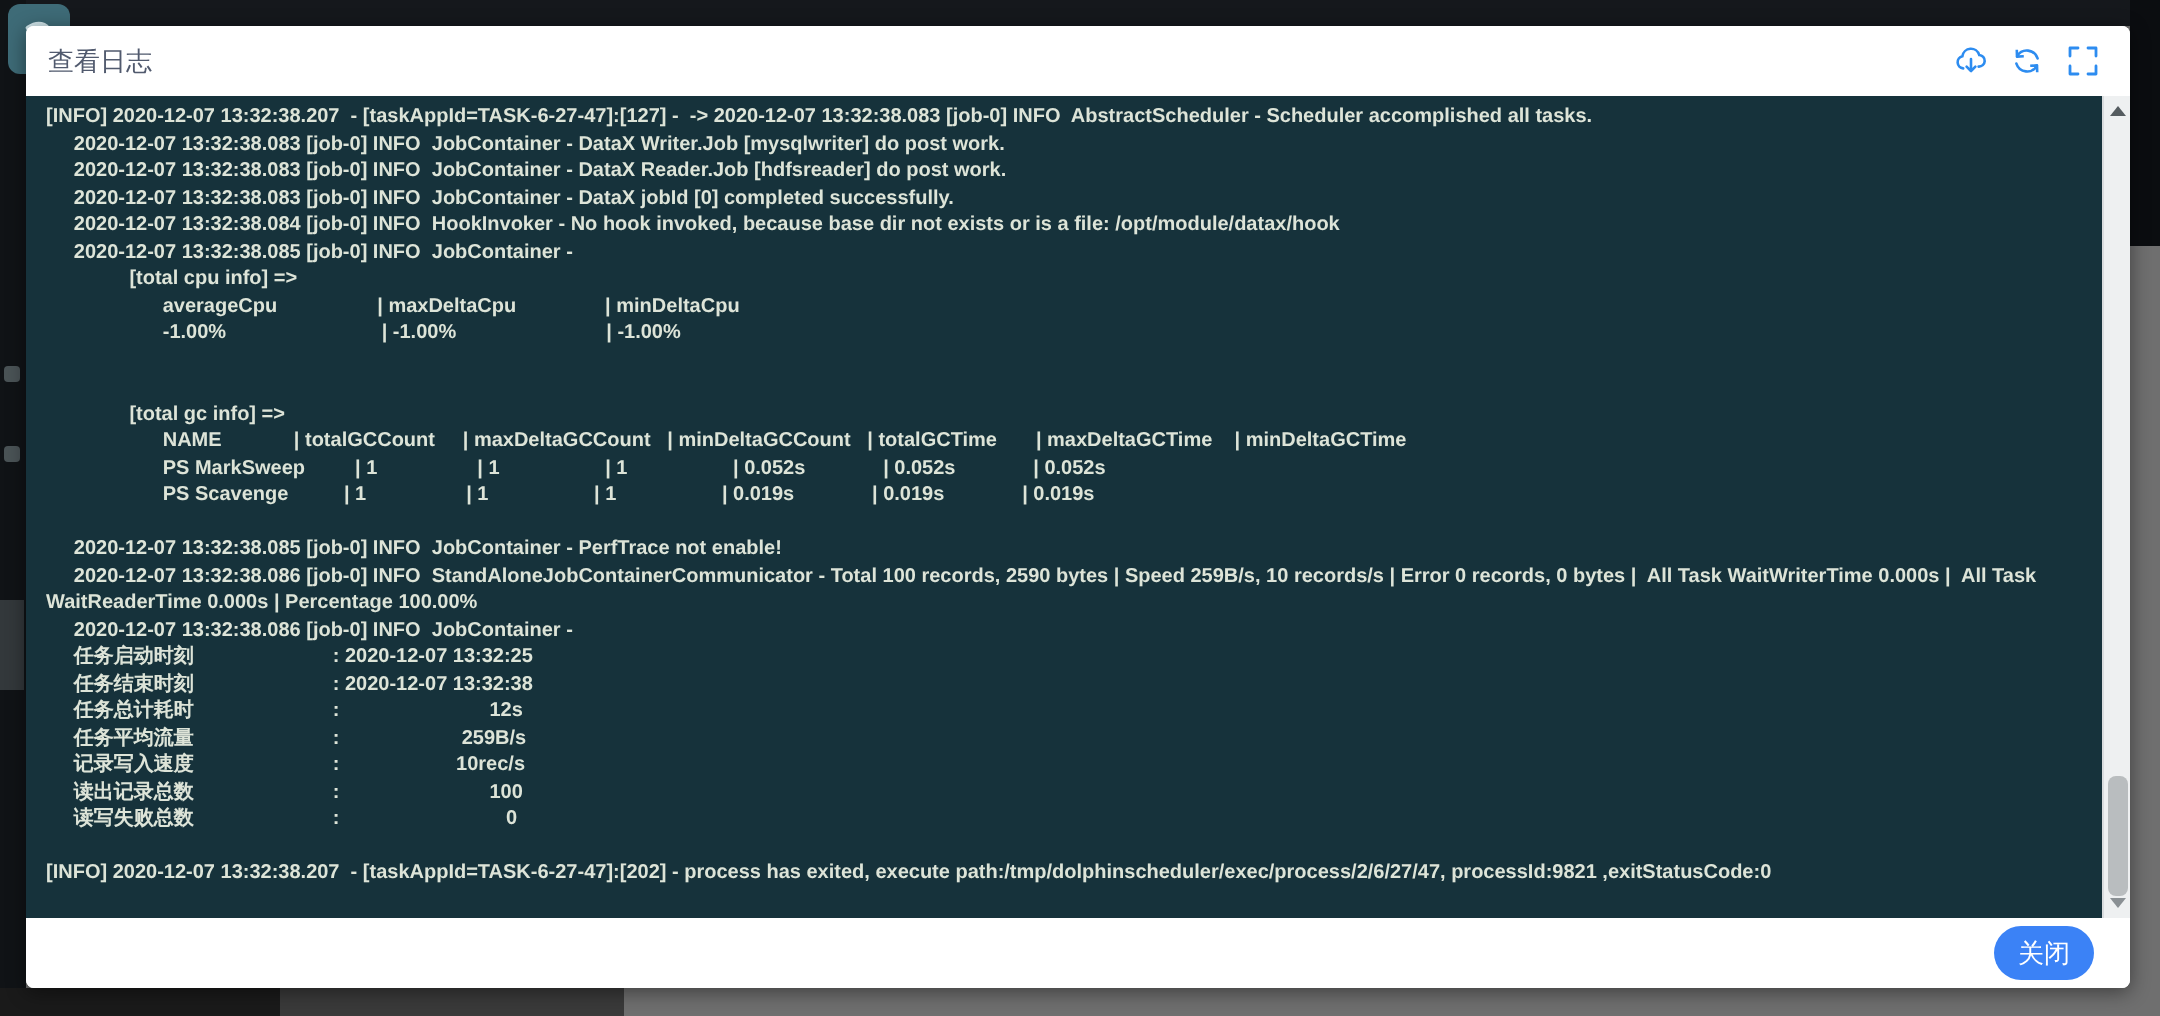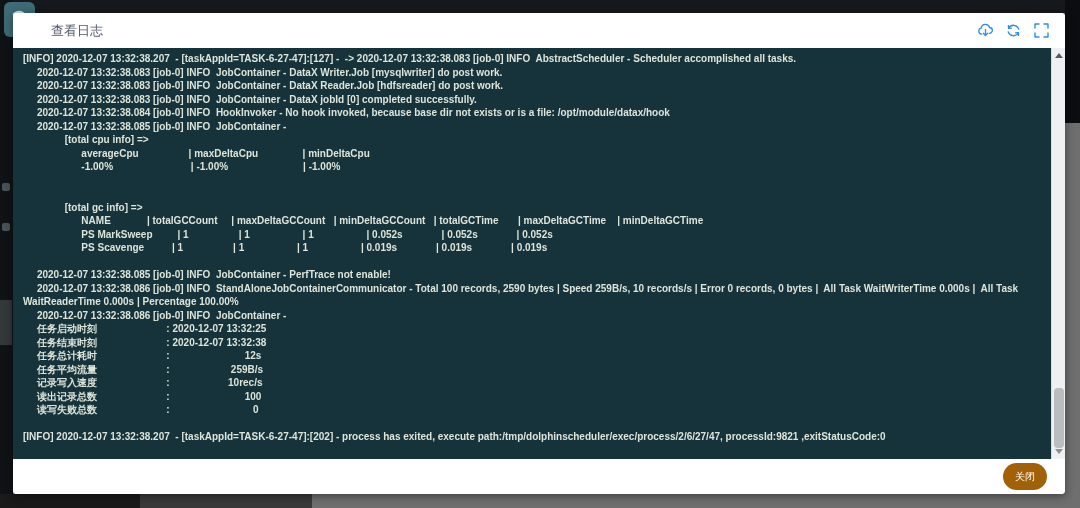--- a/index.html
+++ b/index.html
@@ -28,21 +28,21 @@
   .app-logo svg { width: 20px; height: 24px; }
 
   
   .modal {
     left: 13px; top: 13px; width: 1052px; height: 481px;
     background: #ffffff; border-radius: 4px; overflow: hidden;
     box-shadow: 0 2px 10px rgba(0,0,0,.45);
   }
   .modal-header {
     position: relative; height: 35px; background: #fff;
-    display: flex; align-items: center; padding-left: 38px;
+    display: flex; align-items: center; padding-left: 11px;
   }
   .modal-title { font-size: 13px; color: #515a6e; }
   .toolbar { position: absolute; right: 14px; top: 0; height: 35px; display: flex; align-items: center; gap: 9px; }
   .icon-btn {
     width: 19px; height: 19px; padding: 0; border: 0; background: transparent;
     cursor: pointer; display: flex; align-items: center; justify-content: center;
   }
   .icon-btn svg { width: 17px; height: 17px; }
 
   .log-area {
@@ -75,22 +75,22 @@
     position: absolute; left: 2px; top: 340px; width: 10px; height: 60px;
     background: #b9bdbf; border-radius: 4px; cursor: pointer;
   }
 
   .modal-footer {
     position: relative; height: 35px; background: #fff;
     display: flex; align-items: center; justify-content: flex-end; padding-right: 18px;
   }
   .close-btn {
     min-width: 42px; height: 27px; padding: 0 12px;
-    background: #a16207; color: #fff; border: 0; border-radius: 14px;
-    font-size: 10px; font-family: "Liberation Sans", sans-serif;
+    background: #3b82f6; color: #fff; border: 0; border-radius: 14px;
+    font-size: 13px; font-family: "Liberation Sans", sans-serif;
     cursor: pointer; display: flex; align-items: center; justify-content: center;
   }
 </style>
 </head>
 <body>
 
 <div class="abs bg-top"></div>
 <div class="abs bg-left"></div>
 <div class="abs bg-right-top"></div>
 <div class="abs bg-bottom-black"></div>

